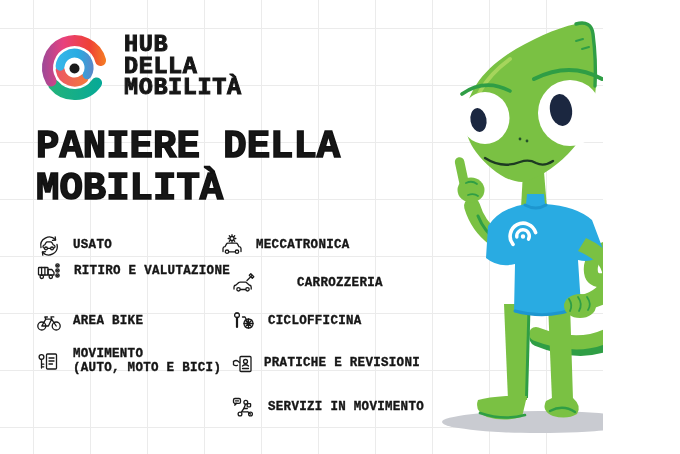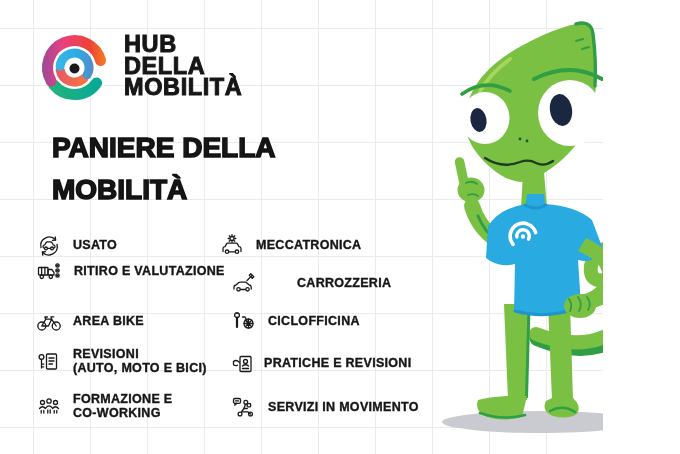--- a/index.html
+++ b/index.html
@@ -4,31 +4,31 @@
 <style>
   html,body{margin:0;padding:0;background:#ffffff;}
   .canvas{
     position:relative;width:603px;height:454px;overflow:hidden;
     background-color:#ffffff;
     background-image:
       linear-gradient(to right,#ebebeb 1px,transparent 1px),
       linear-gradient(to bottom,#ebebeb 1px,transparent 1px);
     background-size:57px 57px;
     background-position:33px 28px;
-    font-family:Liberation Sans, sans-serif;
+    font-family:Liberation Mono, monospace;
     color:#161616;
   }
   .abs{position:absolute;}
   .brand-logo{left:37px;top:30px;width:75px;height:75px;}
   .brand-name{
     left:124px;top:34px;font-size:23.5px;line-height:21.5px;font-weight:700;
     letter-spacing:.6px;-webkit-text-stroke:1px #161616;white-space:nowrap;
   }
   .title{
-    left:52px;top:127px;font-size:28px;line-height:41.5px;font-weight:700;
+    left:36px;top:127px;font-size:39px;line-height:41.5px;font-weight:700;
     letter-spacing:0;-webkit-text-stroke:1.5px #111;white-space:nowrap;
   }
   .svc{position:absolute;display:flex;align-items:center;gap:11px;}
   .svc-icon{width:26px;height:26px;flex:0 0 26px;display:block;}
   .svc-icon svg{width:26px;height:26px;display:block;}
   .ic path,.ic circle,.ic rect{fill:none;stroke:#1a1a1a;stroke-width:1.3;stroke-linecap:round;stroke-linejoin:round;}
   .svc-label{
     font-size:12.5px;font-weight:700;letter-spacing:.3px;line-height:13.5px;
     -webkit-text-stroke:.35px #141414;white-space:nowrap;
   }
@@ -137,40 +137,25 @@
   <div class="svc" style="left:36px;top:348px;">
     <span class="svc-icon">
       <svg class="ic" viewBox="0 0 26 26">
         <rect x="10.5" y="5" width="10" height="15" rx="1"></rect>
         <path d="M13 9 h5 M13 12 h5 M13 15 h3.5"></path>
         <circle cx="5.5" cy="8" r="2.4"></circle>
         <path d="M5.5 10.4 V19 M5.5 15.2 h2.3 M5.5 17.8 h2.3"></path>
       </svg>
     </span>
     <span class="svc-label">
-      <span>REVISIONI</span>
+      <span>MOVIMENTO</span>
       <span>(AUTO, MOTO E BICI)</span>
     </span>
   </div>
 
-  <div class="svc" style="left:36px;top:393px;">
-    <span class="svc-icon">
-      <svg class="ic" viewBox="0 0 26 26">
-        <circle cx="6.5" cy="8.5" r="2"></circle>
-          <circle cx="13" cy="7" r="2.2"></circle>
-          <circle cx="19.5" cy="8.5" r="2"></circle>
-        <path d="M3.5 14.5 q3-3.5 6 0 M9.8 13.8 q3.2-3.8 6.4 0 M16.5 14.5 q3-3.5 6 0"></path>
-        <path d="M5.2 16.5 v2.6 M7.8 16.5 v2.6 M11.8 16 v3 M14.2 16 v3 M18.2 16.5 v2.6 M20.8 16.5 v2.6"></path>
-      </svg>
-    </span>
-    <span class="svc-label">
-      <span>FORMAZIONE E</span>
-      <span>CO-WORKING</span>
-    </span>
-  </div>
 
   <div class="svc" style="left:219px;top:233px;">
     <span class="svc-icon">
       <svg class="ic" viewBox="0 0 26 26">
         <circle cx="13" cy="5.5" r="2"></circle>
         <path d="M13 2.7 v-1 M13 8.3 v1 M10.2 5.5 h-1 M15.8 5.5 h1 M11 3.5 l-.7-.7 M15 3.5 l.7-.7 M11 7.5 l-.7.7 M15 7.5 l.7.7"></path>
         <path d="M4 18.5 v-3 q0-1.6 2-1.8 l1.4-2.6 q.5-.9 1.6-.9 h8 q1.1 0 1.6.9 l1.4 2.6 q2 .2 2 1.8 v3"></path>
         <circle cx="8" cy="18.7" r="1.7"></circle>
           <circle cx="18" cy="18.7" r="1.7"></circle>
         <path d="M10 18.9 h6"></path>

